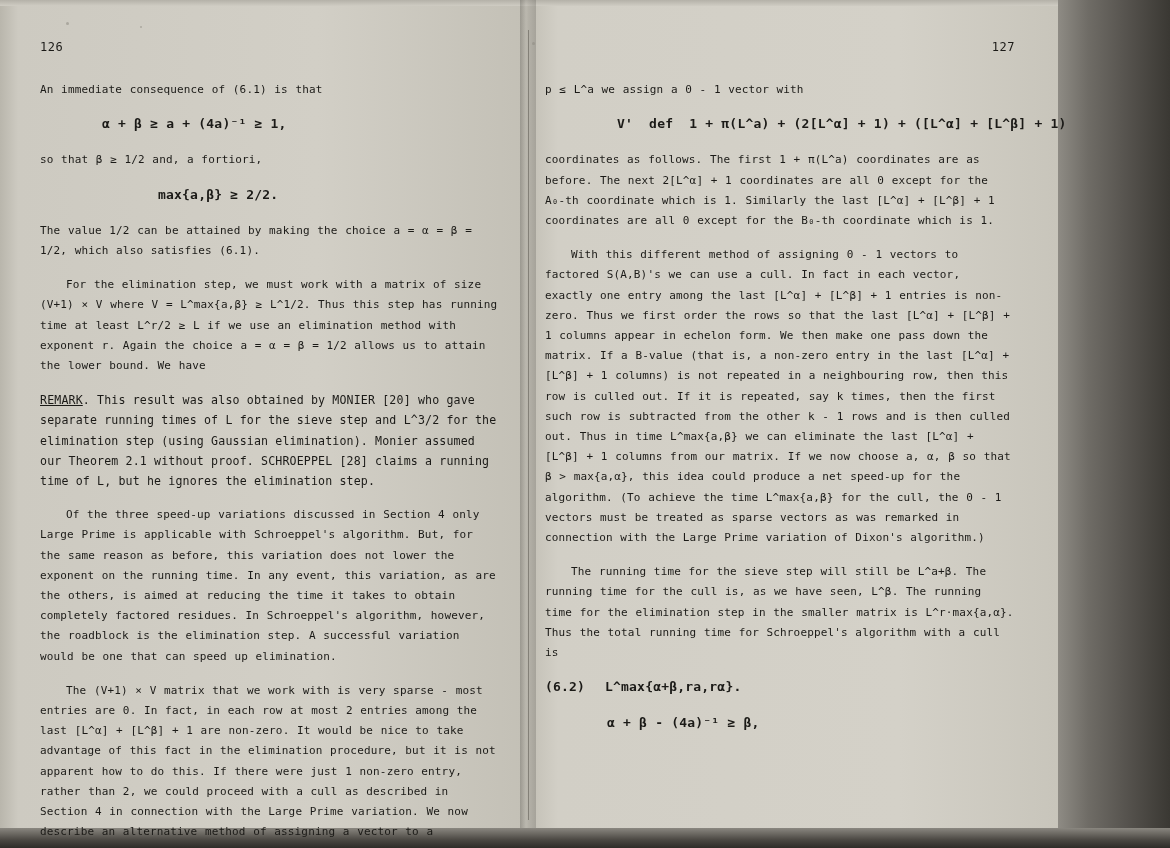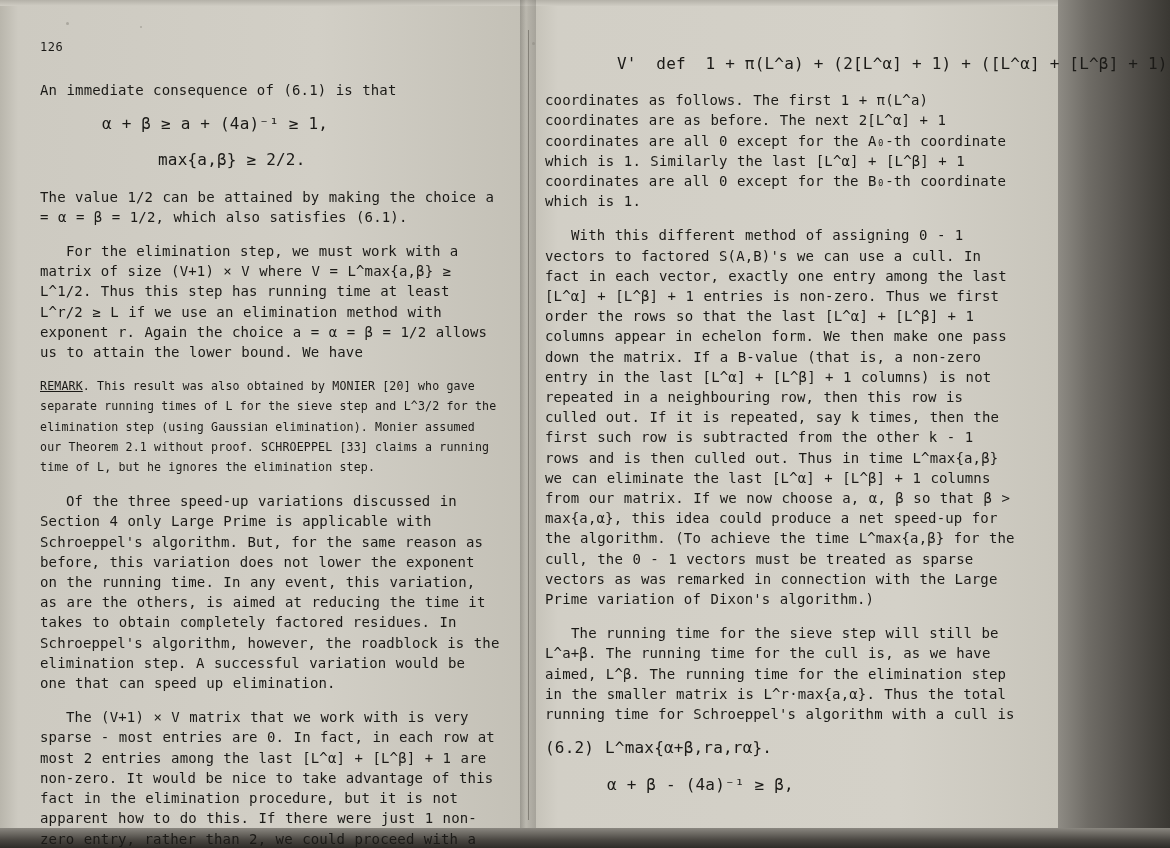--- a/index.html
+++ b/index.html
@@ -94,37 +94,38 @@
   .folio {
     font-size: 12px;
     letter-spacing: 0.5px;
     margin-bottom: 26px;
   }
   .folio-right {
     text-align: right;
   }
 
   p.t {
-    font-size: 14px;
+    font-size: 11px;
     line-height: 20.2px;
     margin: 0 0 14px 0;
     letter-spacing: 0.15px;
     word-spacing: 0.8px;
     text-align: left;
     white-space: pre-wrap;
   }
   p.indent {
     text-indent: 26px;
   }
   .eq {
-    font-size: 16px;
+    font-size: 13px;
     line-height: 20.2px;
     margin: 14px 0 16px 0;
     letter-spacing: 0.2px;
     white-space: pre;
+    font-weight: bold;
   }
   .eq-pad-a { padding-left: 62px; }
   .eq-pad-b { padding-left: 118px; }
   .eq-pad-c { padding-left: 72px; }
   .eq-num {
     display: inline-block;
     width: 60px;
   }
   .thm {
     font-size: 11.6px;
@@ -165,45 +166,48 @@
   <div class="speck" style="left:140px; top:26px; width:2px; height:2px;"></div>
   <div class="speck" style="left:532px; top:42px; width:3px; height:3px;"></div>
 
   <div class="col col-left">
     <div class="folio">126</div>
 
     <p class="t">An immediate consequence of (6.1) is that</p>
 
     <div class="eq eq-pad-a">α + β ≥ a + (4a)⁻¹ ≥ 1,</div>
 
+    <p class="t">so that β ≥ 1/2 and, a fortiori,</p>
 
     <div class="eq eq-pad-b">max{a,β} ≥ 2/2.</div>
 
     <p class="t">The value 1/2 can be attained by making the choice a = α = β = 1/2, which also satisfies (6.1).</p>
 
     <p class="t indent">For the elimination step, we must work with a matrix of size (V+1) × V where V = L^max{a,β} ≥ L^1/2. Thus this step has running time at least L^r/2 ≥ L if we use an elimination method with exponent r. Again the choice a = α = β = 1/2 allows us to attain the lower bound. We have</p>
 
 
-    <p class="thm remark"><span class="lead">REMARK</span><span>. This result was also obtained by MONIER [20] who gave separate running times of L for the sieve step and L^3/2 for the elimination step (using Gaussian elimination). Monier assumed our Theorem 2.1 without proof. SCHROEPPEL [33] claims a running time of L, but he ignores the elimination step.</span></p>
+    <p class="thm remark"><span class="lead">REMARK</span><span>. This result was also obtained by MONIER [20] who gave separate running times of L for the sieve step and L^3/2 for the elimination step (using Gaussian elimination). Monier assumed our Theorem 2.1 without proof. SCHROEPPEL [28] claims a running time of L, but he ignores the elimination step.</span></p>
 
     <p class="t indent">Of the three speed-up variations discussed in Section 4 only Large Prime is applicable with Schroeppel's algorithm. But, for the same reason as before, this variation does not lower the exponent on the running time. In any event, this variation, as are the others, is aimed at reducing the time it takes to obtain completely factored residues. In Schroeppel's algorithm, however, the roadblock is the elimination step. A successful variation would be one that can speed up elimination.</p>
 
     <p class="t indent">The (V+1) × V matrix that we work with is very sparse - most entries are 0. In fact, in each row at most 2 entries among the last [L^α] + [L^β] + 1 are non-zero. It would be nice to take advantage of this fact in the elimination procedure, but it is not apparent how to do this. If there were just 1 non-zero entry, rather than 2, we could proceed with a cull as described in Section 4 in connection with the Large Prime variation. We now describe an alternative method of assigning a vector to a completely factored S(A,B) that will indeed let us use a cull. To each S(A₀,B₀) composed solely of the primes</p>
   </div>
 
   <div class="col col-right">
-
+    <div class="folio folio-right">127</div>
+
+    <p class="t">p ≤ L^a we assign a 0 - 1 vector with</p>
 
     <div class="eq eq-pad-c">V'  def  1 + π(L^a) + (2[L^α] + 1) + ([L^α] + [L^β] + 1)</div>
 
     <p class="t">coordinates as follows. The first 1 + π(L^a) coordinates are as before. The next 2[L^α] + 1 coordinates are all 0 except for the A₀-th coordinate which is 1. Similarly the last [L^α] + [L^β] + 1 coordinates are all 0 except for the B₀-th coordinate which is 1.</p>
 
     <p class="t indent">With this different method of assigning 0 - 1 vectors to factored S(A,B)'s we can use a cull. In fact in each vector, exactly one entry among the last [L^α] + [L^β] + 1 entries is non-zero. Thus we first order the rows so that the last [L^α] + [L^β] + 1 columns appear in echelon form. We then make one pass down the matrix. If a B-value (that is, a non-zero entry in the last [L^α] + [L^β] + 1 columns) is not repeated in a neighbouring row, then this row is culled out. If it is repeated, say k times, then the first such row is subtracted from the other k - 1 rows and is then culled out. Thus in time L^max{a,β} we can eliminate the last [L^α] + [L^β] + 1 columns from our matrix. If we now choose a, α, β so that β &gt; max{a,α}, this idea could produce a net speed-up for the algorithm. (To achieve the time L^max{a,β} for the cull, the 0 - 1 vectors must be treated as sparse vectors as was remarked in connection with the Large Prime variation of Dixon's algorithm.)</p>
 
-    <p class="t indent">The running time for the sieve step will still be L^a+β. The running time for the cull is, as we have aimed, L^β. The running time for the elimination step in the smaller matrix is L^r·max{a,α}. Thus the total running time for Schroeppel's algorithm with a cull is</p>
+    <p class="t indent">The running time for the sieve step will still be L^a+β. The running time for the cull is, as we have seen, L^β. The running time for the elimination step in the smaller matrix is L^r·max{a,α}. Thus the total running time for Schroeppel's algorithm with a cull is</p>
 
     <div class="eq"><span class="eq-num">(6.2)</span><span>L^max{α+β,ra,rα}.</span></div>
 
 
     <div class="eq eq-pad-a">α + β - (4a)⁻¹ ≥ β,</div>
 
   </div>
 </div>
 
 </body></html>

